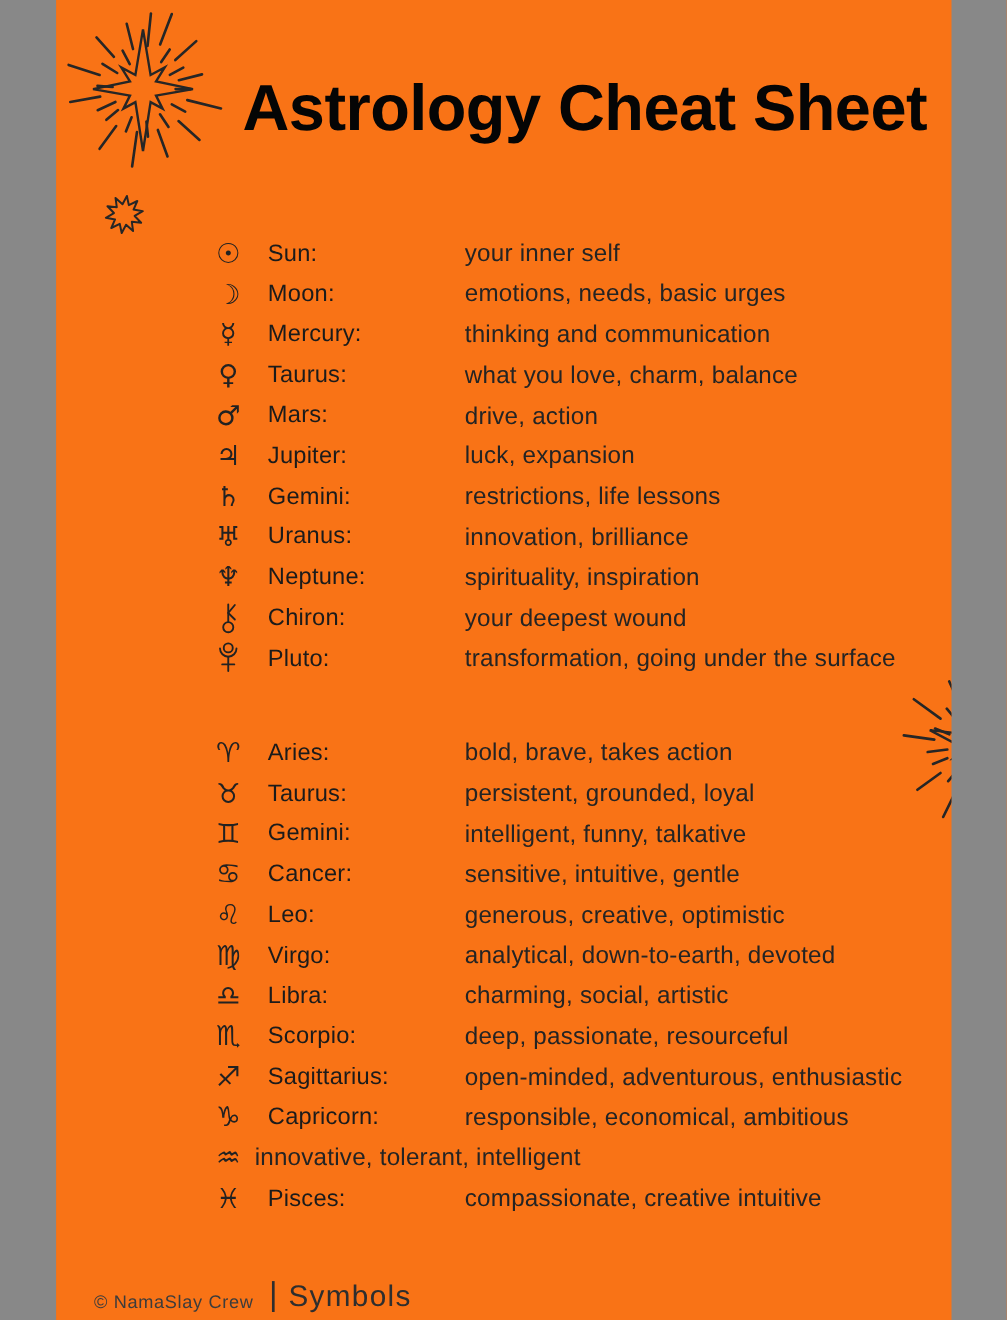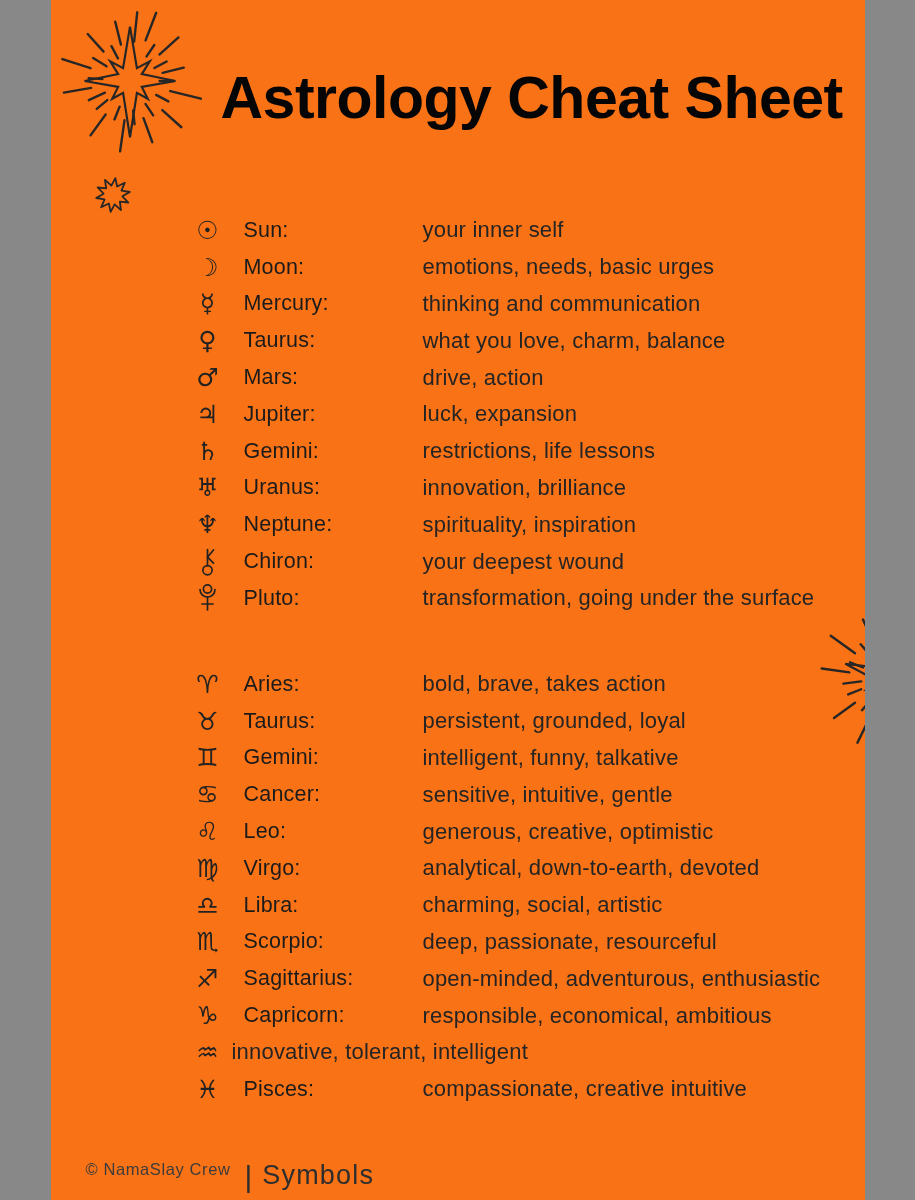--- a/index.html
+++ b/index.html
@@ -29,21 +29,21 @@
     color:#222222; display:flex; align-items:center; justify-content:center;
   }
   .nm {
     flex:0 0 179px; margin-left:12px;
     font-size:21.5px; font-weight:400; letter-spacing:0.2px; color:#1b1b1b;
     white-space:nowrap;
   }
   .ds { font-size:22px; letter-spacing:0.2px; color:#242424; white-space:nowrap; }
   .footer {
     position:absolute; left:35px; top:1160px;
-    display:flex; align-items:flex-start;
+    display:flex; align-items:flex-end;
   }
   .copyright { font-size:16.5px; letter-spacing:0.6px; color:#3c3c3c; }
   .pipe { font-size:30px; font-weight:300; color:#2e2e2e; margin:0 10px 0 14px; }
   .brand { font-size:27px; font-weight:400; letter-spacing:1.2px; color:#2e2e2e; }
   .speck {
     position:absolute; left:872px; top:368px; width:5px; height:5px;
     background:#e6e0e0; border-radius:1px;
   }
   .defs-holder { position:absolute; width:0; height:0; overflow:hidden; }
 </style>

